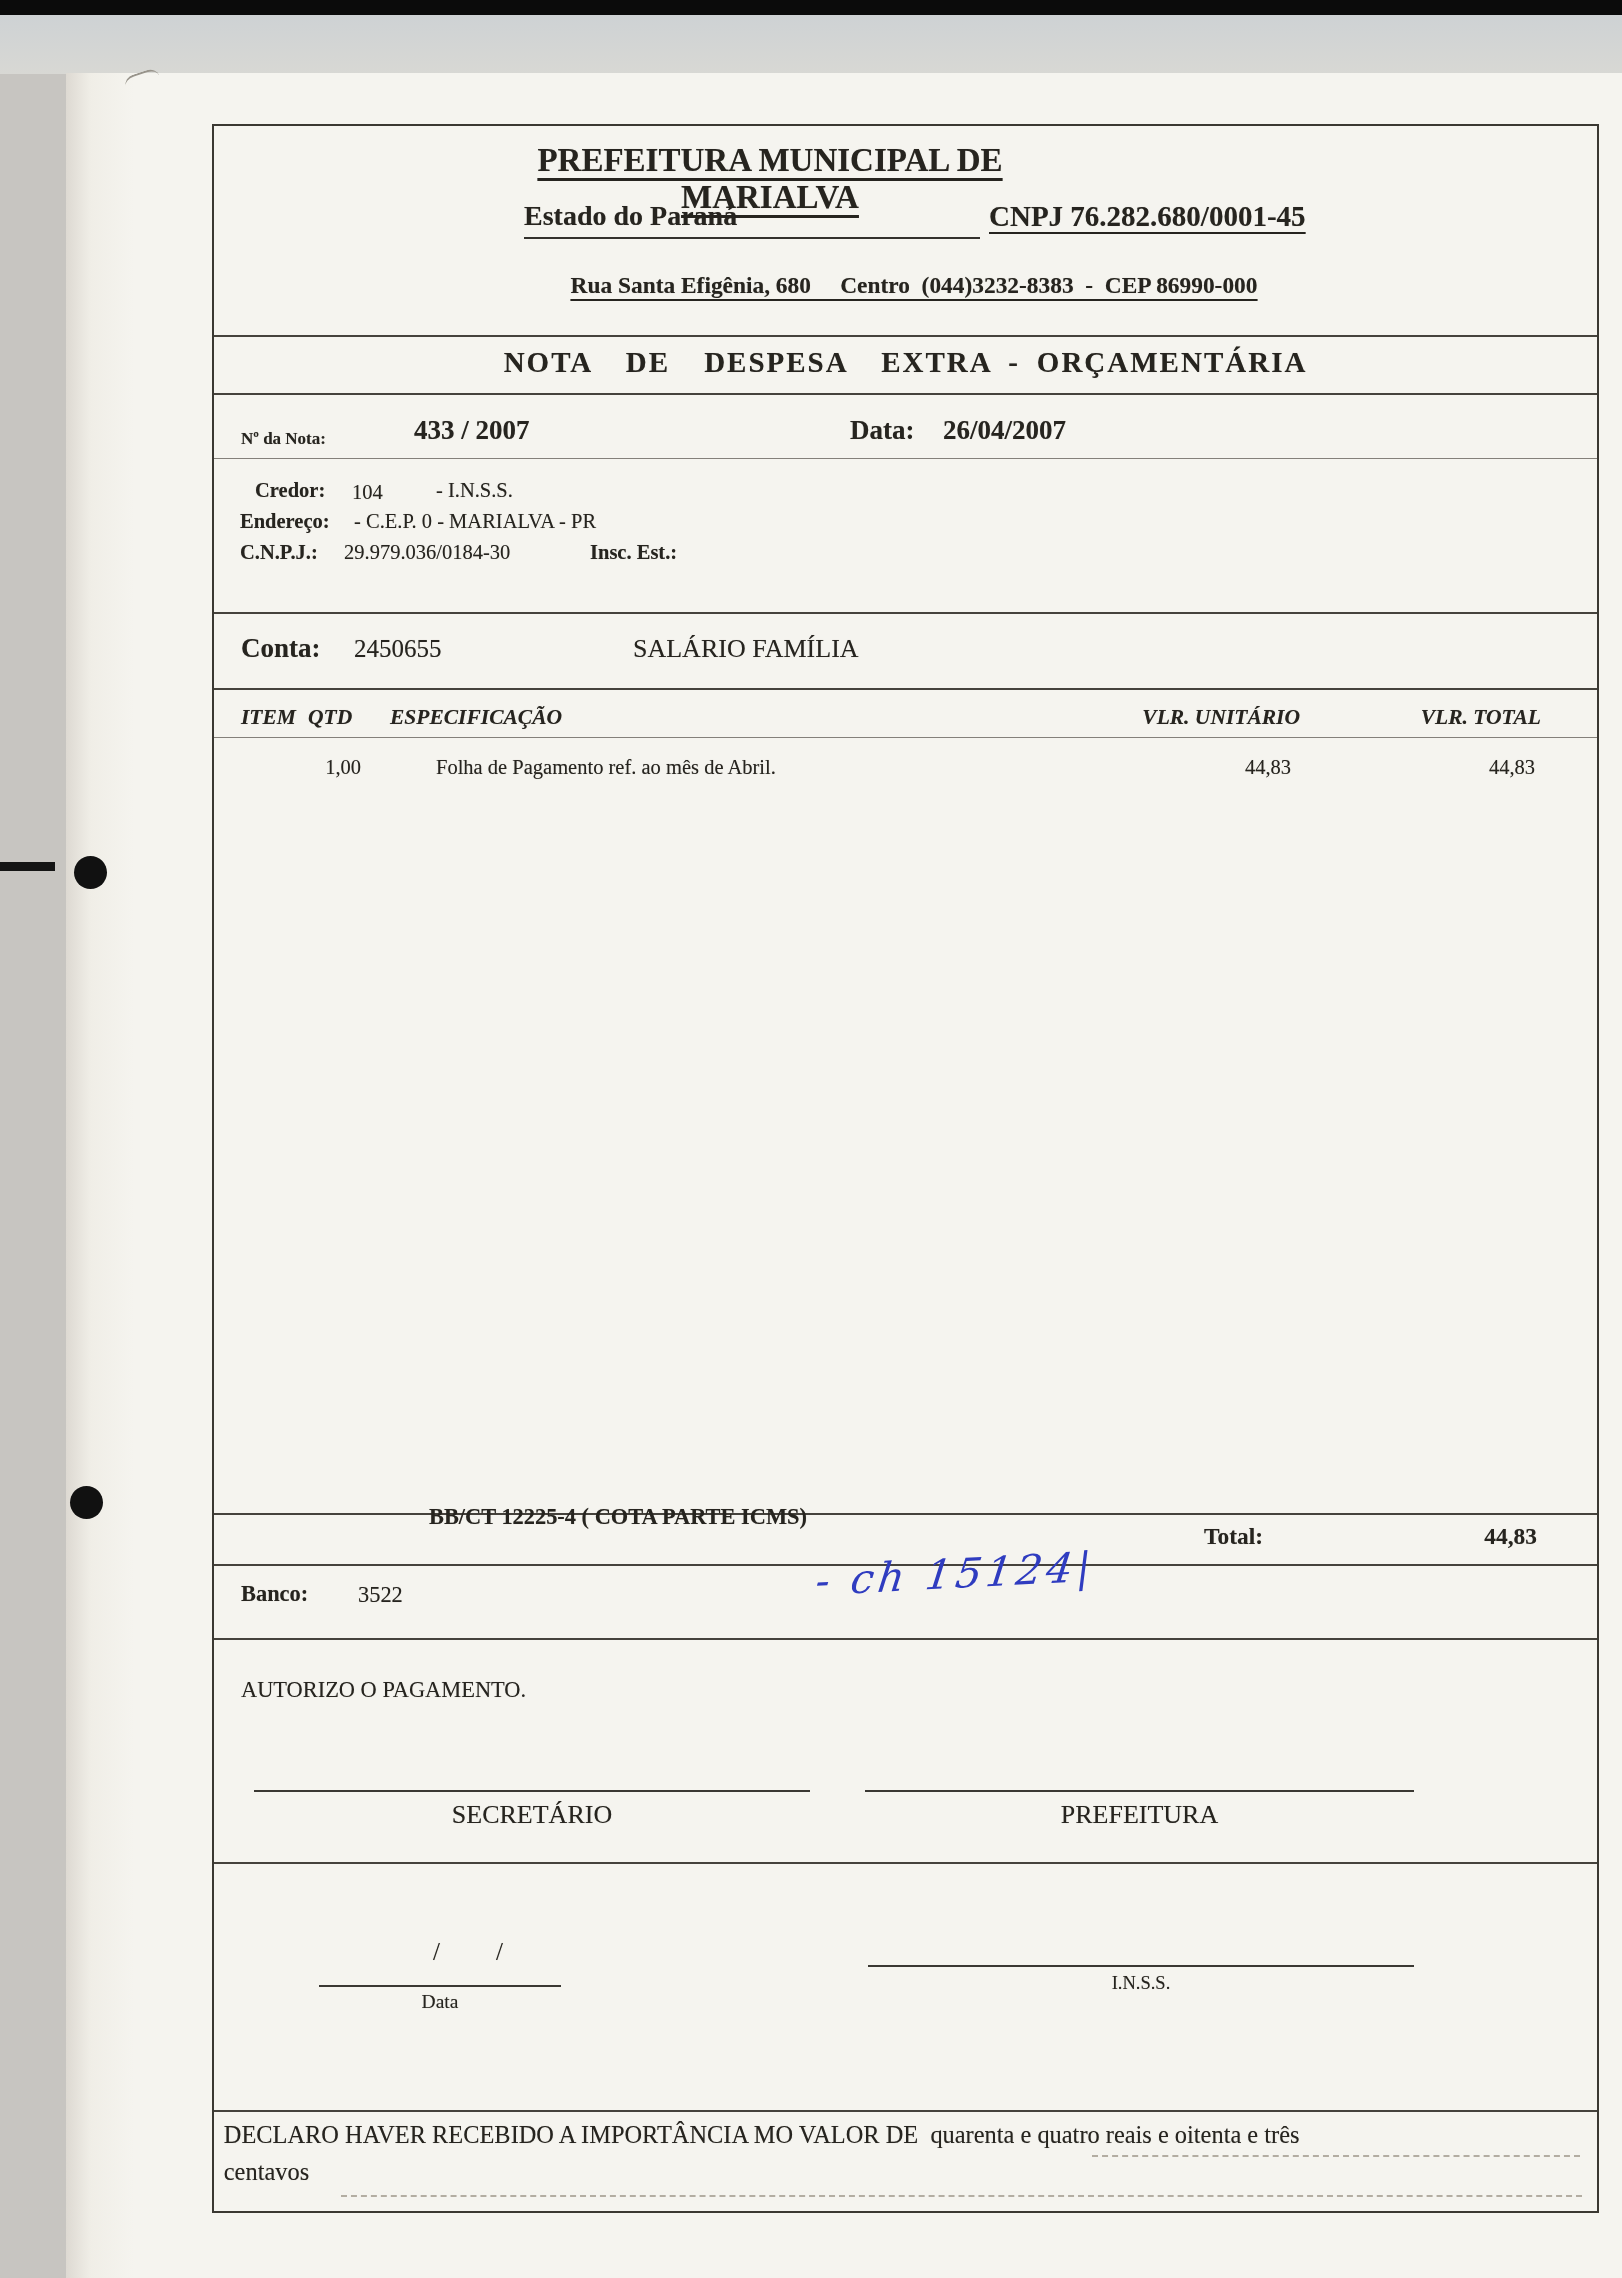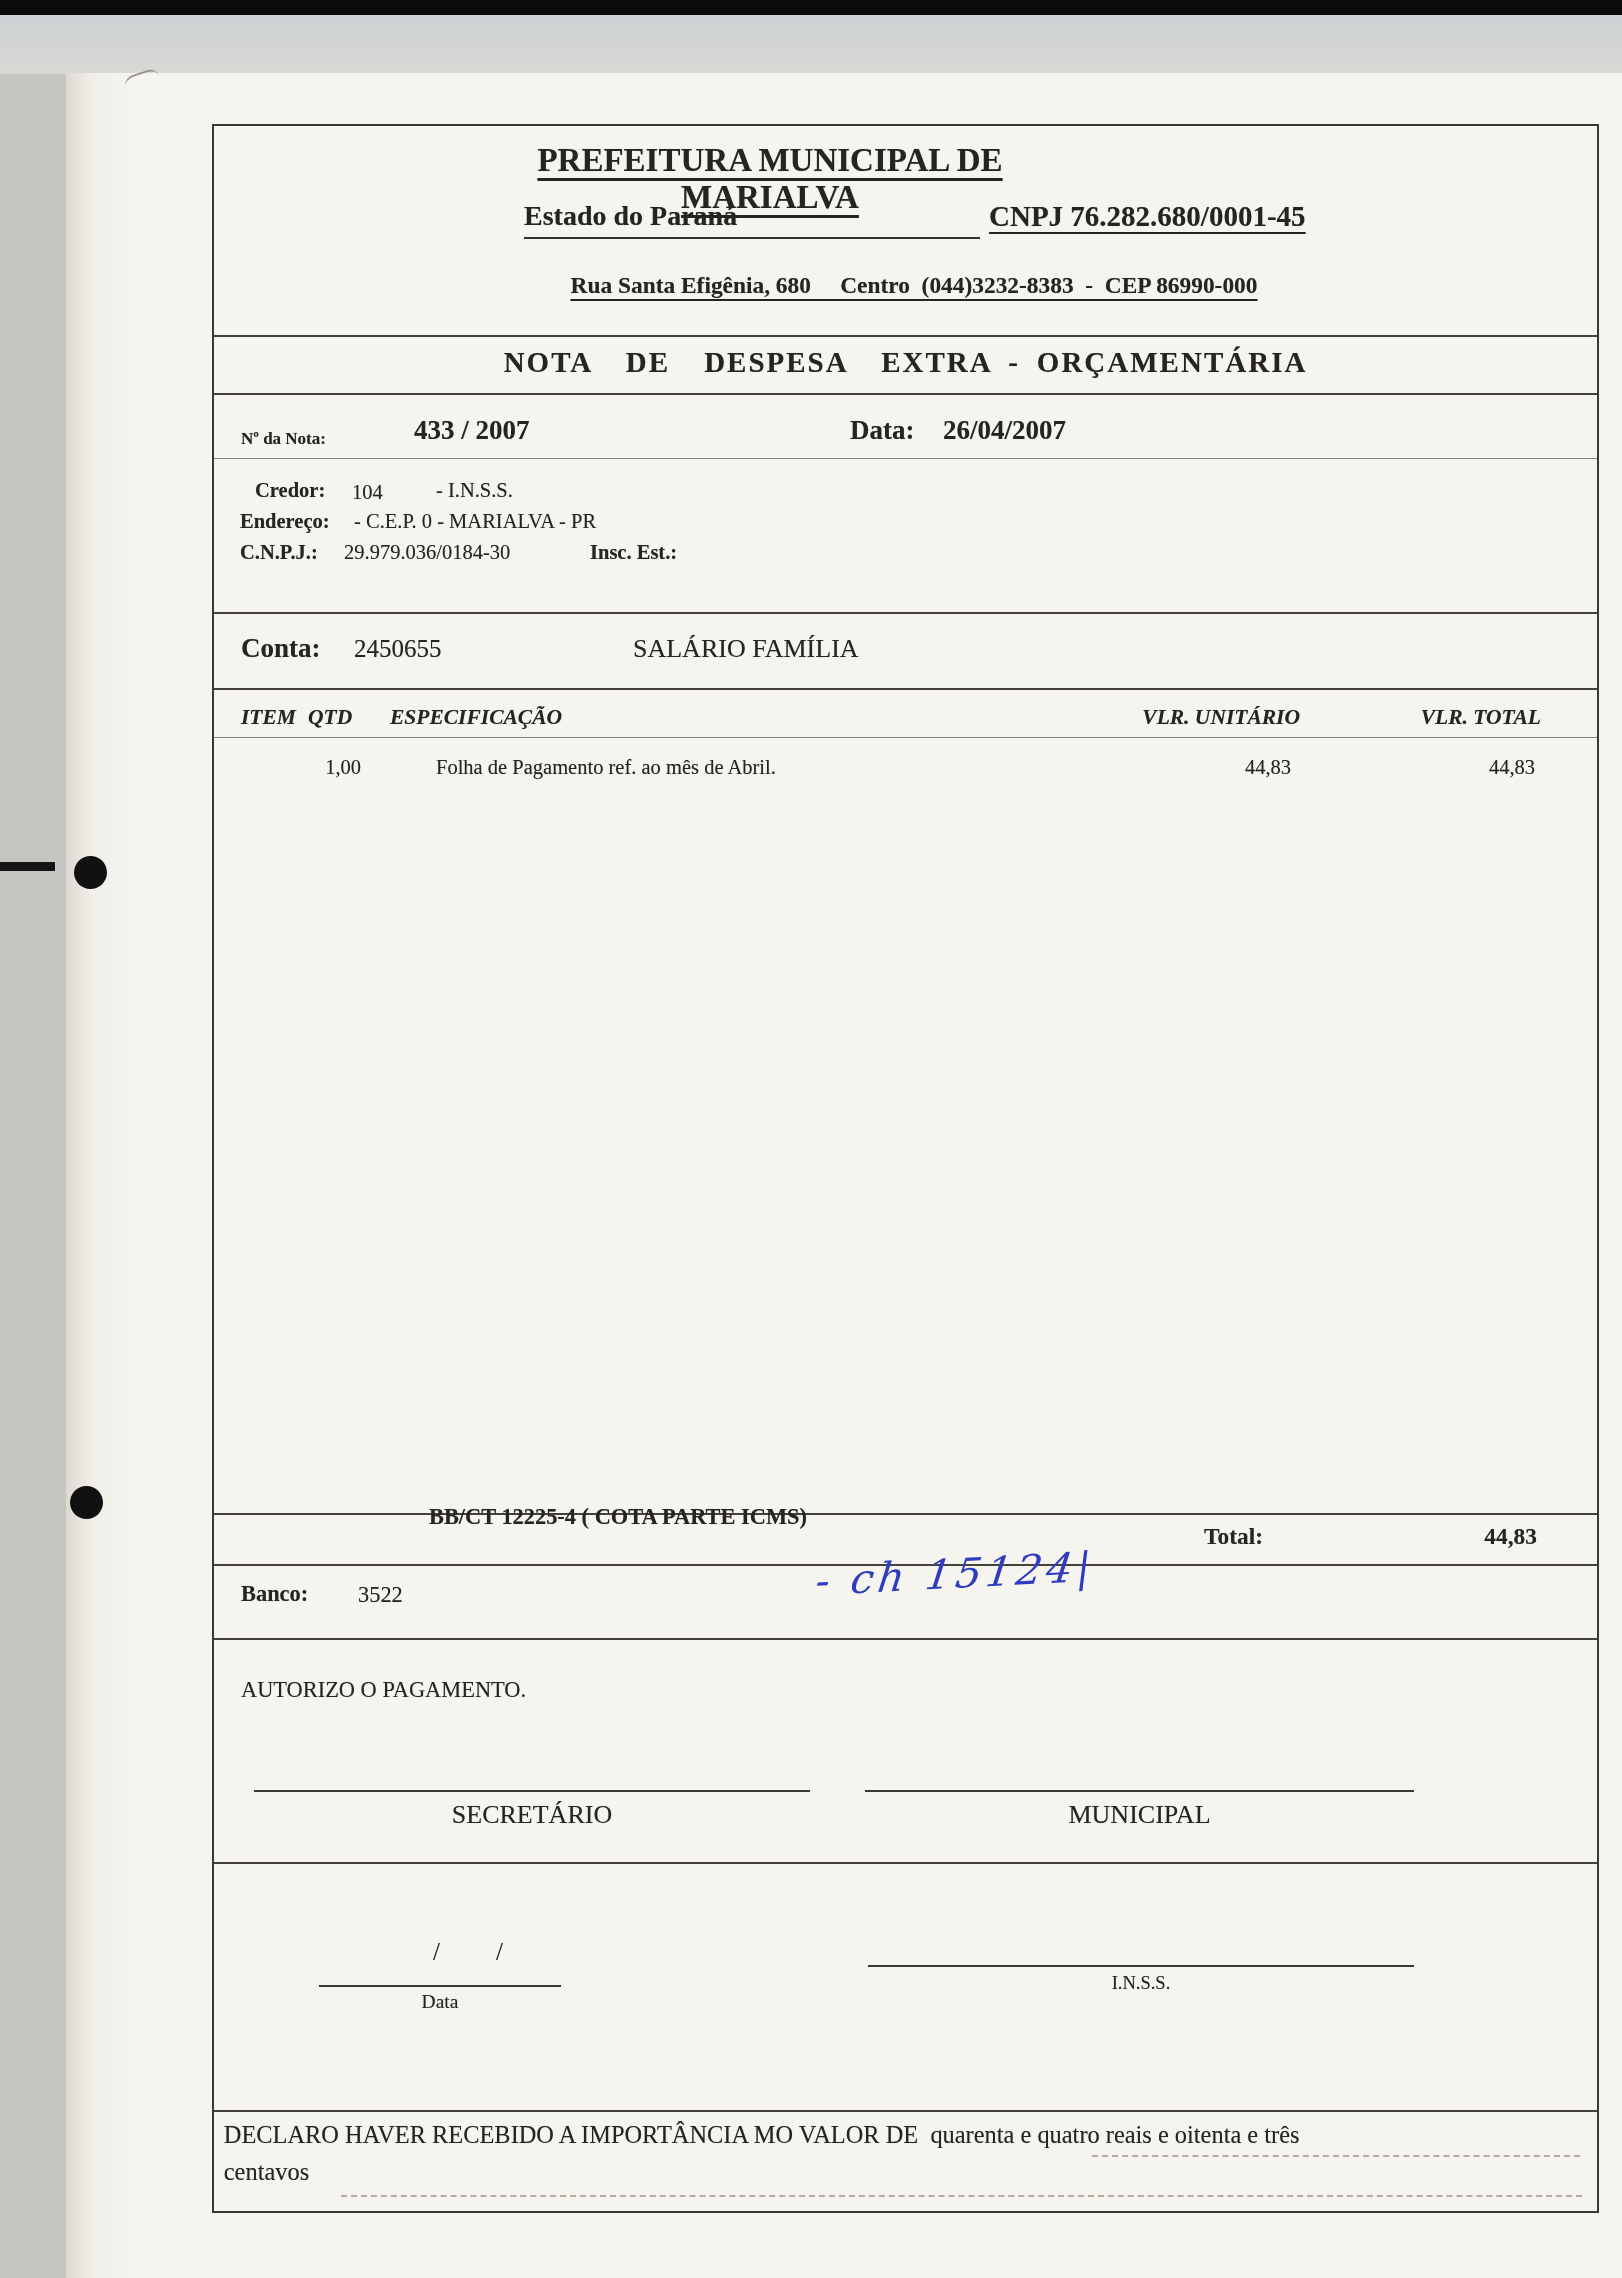--- a/index.html
+++ b/index.html
@@ -108,21 +108,21 @@
   <span class="abs bold" style="left:215px;top:1378px;font-size:22.4px;">BB/CT 12225-4 ( COTA PARTE ICMS)</span>
   <span class="abs hand" style="left:603px;top:1424px;font-size:41px;">- ch  15124|</span>
 
   <div class="hline abs" style="top:1512px;"></div>
 
   <span class="abs" style="left:27px;top:1551px;font-size:22.4px;">AUTORIZO O PAGAMENTO.</span>
 
   <div class="abs sigline" style="left:40px;top:1664px;width:556px;"></div>
   <div class="abs sigline" style="left:651px;top:1664px;width:549px;"></div>
   <div class="abs c" style="left:40px;top:1674px;width:556px;font-size:26px;">SECRETÁRIO</div>
-  <div class="abs c" style="left:651px;top:1674px;width:549px;font-size:26px;">MUNICIPAL</div>
+  <div class="abs c" style="left:651px;top:1674px;width:549px;font-size:26px;">PREFEITURA</div>
 
   <div class="hline abs" style="top:1736px;"></div>
 
   <div class="abs c pre" style="left:137px;top:1812px;width:234px;font-size:25px;">/         /</div>
   <div class="abs sigline" style="left:105px;top:1859px;width:242px;"></div>
   <div class="abs c" style="left:105px;top:1865px;width:242px;font-size:19.5px;">Data</div>
 
   <div class="abs sigline" style="left:654px;top:1839px;width:546px;"></div>
   <div class="abs c" style="left:654px;top:1847px;width:546px;font-size:18.5px;">I.N.S.S.</div>
 

